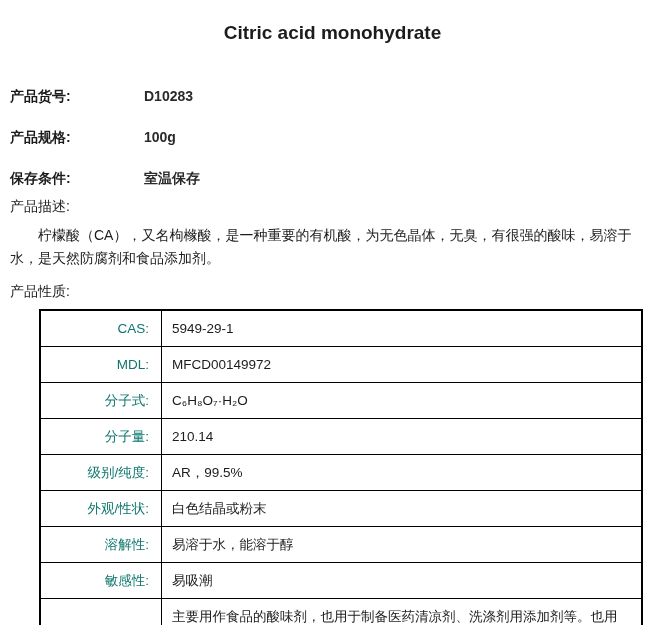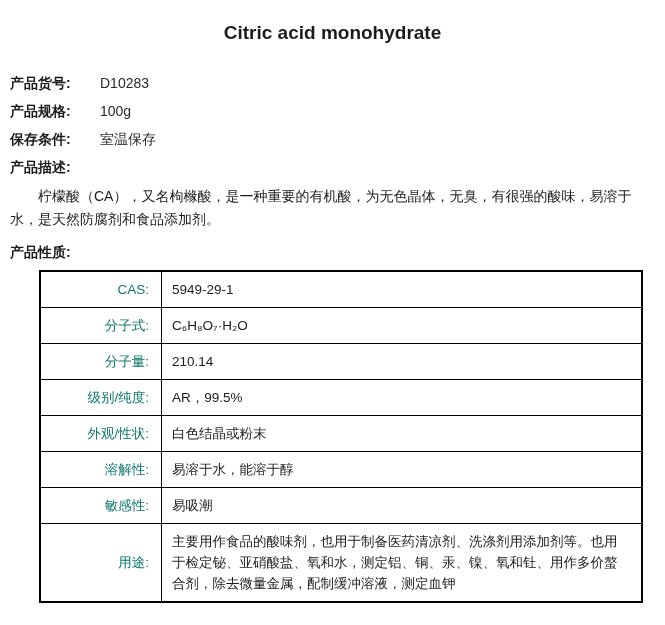--- a/index.html
+++ b/index.html
@@ -36,32 +36,34 @@
   .info {
     margin-top: 31px;
     padding: 0 10px;
     font-size: 14px;
   }
   .info-row {
     display: flex;
     align-items: baseline;
     margin-bottom: 12px;
     line-height: 16px;
+    gap: 44px;
   }
   .info-label {
     font-weight: 700;
     width: 90px;
     flex: 0 0 90px;
   }
   .info-value {
-    font-weight: 400;
+    font-weight: 700;
     color: #2a2a2a;
+    margin-top: 13px;
   }
   .section-heading {
-    font-weight: 700;
+    font-weight: 400;
     line-height: 16px;
     margin-bottom: 10px;
   }
   .description {
     margin: 0 0 13px 0;
     text-indent: 2em;
     line-height: 23px;
     font-size: 14px;
     color: #1c1c1c;
   }
@@ -121,20 +123,24 @@
 
     <div class="section-heading">产品性质:</div>
 
     <table class="props">
       <tbody>
         <tr>
           <td class="prop-key">CAS:</td>
           <td class="prop-val">5949-29-1</td>
         </tr>
         <tr>
+          <td class="prop-key">MDL:</td>
+          <td class="prop-val">MFCD00149972</td>
+        </tr>
+        <tr>
           <td class="prop-key">分子式:</td>
           <td class="prop-val">C₆H₈O₇·H₂O</td>
         </tr>
         <tr>
           <td class="prop-key">分子量:</td>
           <td class="prop-val">210.14</td>
         </tr>
         <tr>
           <td class="prop-key">级别/纯度:</td>
           <td class="prop-val">AR，99.5%</td>

